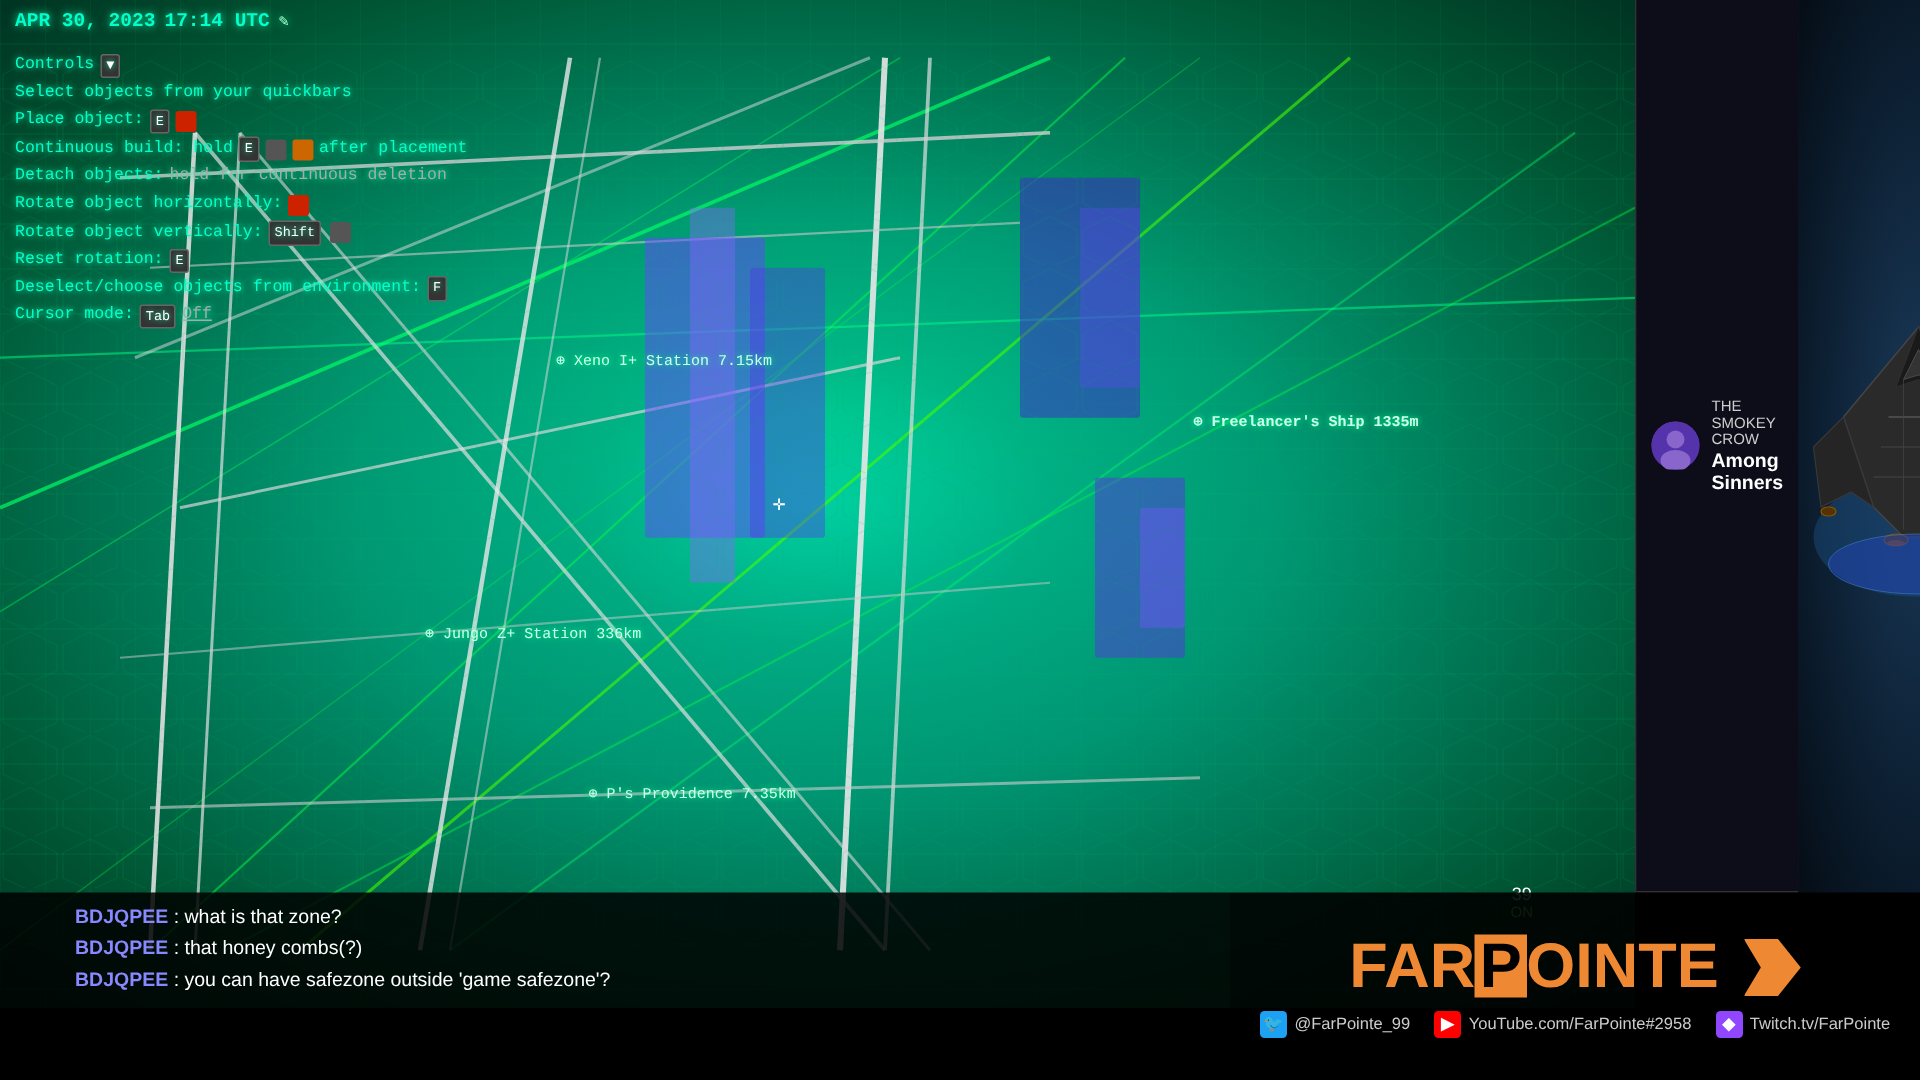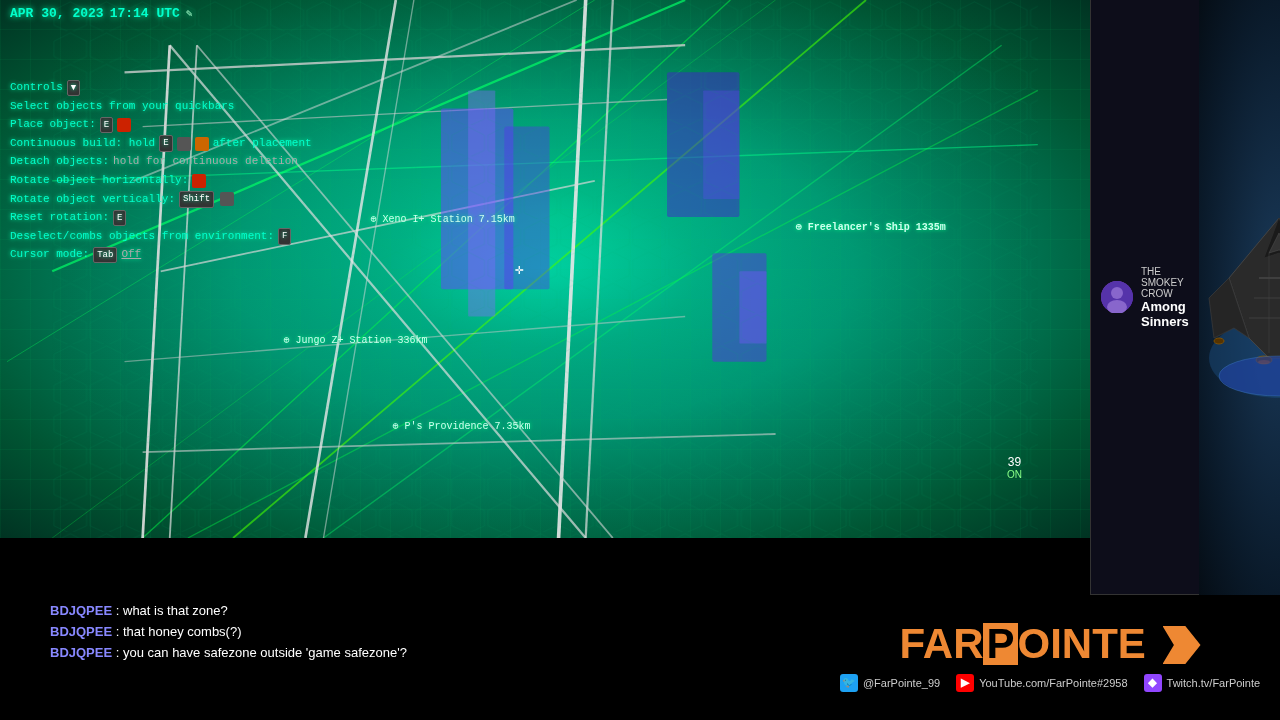--- a/index.html
+++ b/index.html
@@ -10,35 +10,34 @@
       background: #000;
       font-family: 'Courier New', monospace;
       position: relative;
     }
 
     
     #game-viewport {
       position: absolute;
       top: 0; left: 0;
       width: 1090px;
-      height: 538px;
+      height: 672px;
       background: radial-gradient(ellipse at center, #00ccaa 0%, #00aa88 20%, #009977 40%, #007755 60%, #005533 80%, #003322 100%);
       overflow: hidden;
     }
 
     
     #controls-hud {
       position: absolute;
       top: 35px;
       left: 10px;
       color: #00ffcc;
       font-size: 11px;
       line-height: 1.6;
       text-shadow: 0 0 4px #00ffaa;
-      margin-top: 44px;
     }
 
     #controls-hud .hud-line {
       display: flex;
       align-items: center;
       gap: 4px;
       margin-bottom: 1px;
     }
 
     .key-badge {
@@ -373,31 +372,31 @@
     <div class="hud-line">
       <span>Rotate object vertically:</span>
       <span class="key-badge">Shift</span>
       <span style="display:inline-block;width:14px;height:14px;background:#555;border-radius:2px;margin-left:2px;"></span>
     </div>
     <div class="hud-line">
       <span>Reset rotation:</span>
       <span class="key-badge">E</span>
     </div>
     <div class="hud-line">
-      <span>Deselect/combs objects from environment:</span>
+      <span>Deselect/choose objects from environment:</span>
       <span class="key-badge">F</span>
     </div>
     <div class="hud-line">
       <span>Cursor mode:</span>
       <span class="key-badge">Tab</span>
       <span style="color:#aaa;text-decoration:underline;">Off</span>
     </div>
   </div>
 
-  <div class="distance-label" style="top:35%;left:34%;margin-top:25px;">⊕ Xeno I+ Station 7.15km</div>
+  <div class="distance-label" style="top:35%;left:34%;">⊕ Xeno I+ Station 7.15km</div>
   <div class="distance-label" style="top:41%;left:73%;font-weight:bold;">⊕ Freelancer's Ship 1335m</div>
   <div class="distance-label" style="top:62%;left:26%;">⊕ Jungo Z+ Station 336km</div>
   <div class="distance-label" style="top:78%;left:36%;">⊕ P's Providence 7.35km</div>
 
   <div id="crosshair">✛</div>
 
   <div style="position:absolute; bottom:58px; right:68px;">
     <div style="color:#fff;font-size:12px;font-family:Arial;text-align:center;">39</div>
     <div style="color:#88ff88;font-size:10px;font-family:Arial;text-align:center;">ON</div>
   </div>

